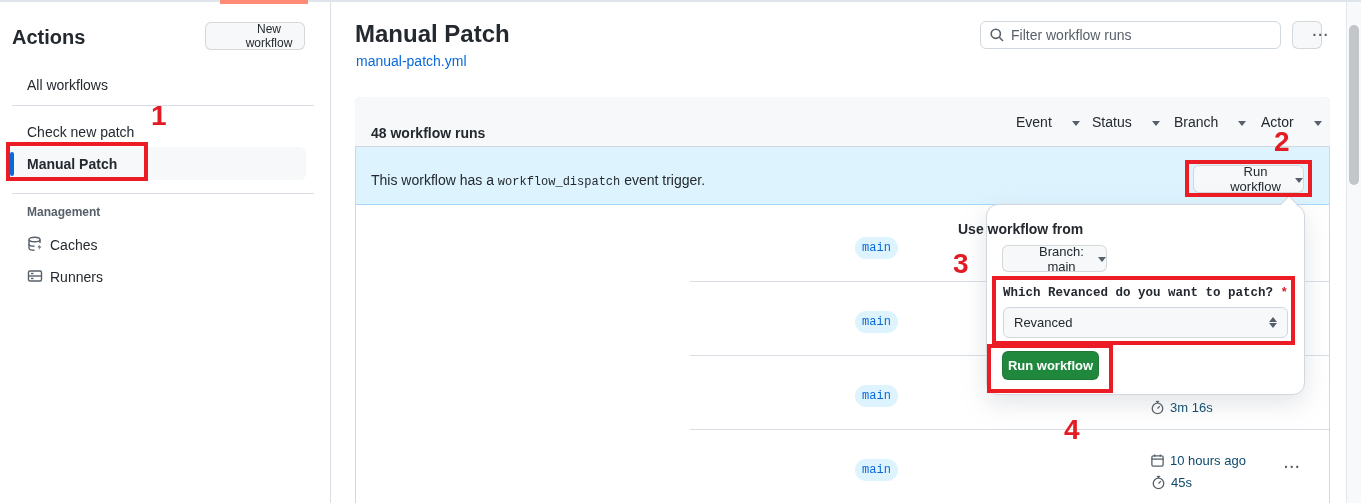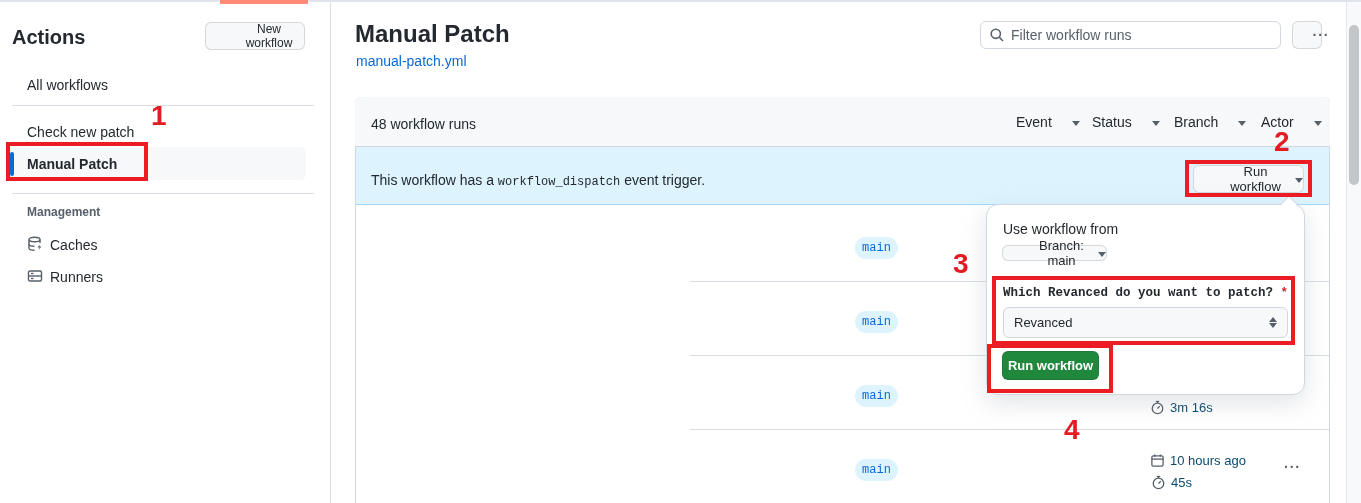--- a/index.html
+++ b/index.html
@@ -40,43 +40,43 @@
 
   
   .scroll-track { left:1346px; top:2px; width:15px; height:501px; background:#f8f9fa; border-left:1px solid #e4e7eb; }
   .scroll-thumb { left:1349px; top:25px; width:10px; height:160px; background:#c3c6c9; border-radius:5px; }
 
   
   .card { left:355px; top:97px; width:975px; height:406px; border:1px solid #d0d7de;
     border-bottom:none; border-radius:6px 6px 0 0; background:#fff; }
   .card-header { left:355px; top:97px; width:975px; height:50px; background:#f6f8fa;
     border-bottom:1px solid #d0d7de; border-radius:6px 6px 0 0; }
-  .runs-count { left:371px; top:116px; font-size:14px; font-weight:400; }
+  .runs-count { left:371px; top:125px; font-size:14px; font-weight:700; }
   .filter { font-size:14px; color:#24292f; cursor:pointer; display:flex; align-items:center; gap:20px; }
   .caret { display:inline-block; width:0; height:0; border-left:4px solid transparent;
     border-right:4px solid transparent; border-top:5px solid #57606a; margin-top:2px; }
   .banner { left:356px; top:147px; width:973px; height:58px; background:#ddf4ff;
     border-bottom:1px solid rgba(84,174,255,0.4); }
   .banner-text { left:371px; top:172px; font-size:14px; }
   .banner-text code { font-family:"Liberation Mono","DejaVu Sans Mono",monospace; font-size:12px; }
   .run-wf-btn { left:1193px; top:165px; width:111px; height:28px; font-size:13px; gap:6px; }
 
   .row-divider { height:1px; background:#d8dee4; width:639px; left:690px; }
   .branch-badge { left:855px; width:43px; height:22px; background:#ddf4ff; border-radius:11px;
     color:#0969da; font-size:12px; display:flex; align-items:center; justify-content:center; cursor:pointer; }
   .meta { color:#0c4a6e; font-size:13px; display:flex; gap:5px; }
   .row-kebab { color:#57606a; font-size:14px; font-weight:700; letter-spacing:1px; cursor:pointer; }
 
   
   .popup { left:986px; top:204px; width:319px; height:191px; background:#fff;
     border:1px solid #d0d7de; border-radius:12px; box-shadow:0 8px 24px rgba(140,149,159,0.25); z-index:20; }
   .popup-caret { left:1283px; top:198px; width:12px; height:12px; background:#fff;
     border-left:1px solid #d0d7de; border-top:1px solid #d0d7de; transform:rotate(45deg); z-index:21; }
-  .popup-heading { left:1003px; top:221px; font-size:14px; font-weight:400; z-index:22; }
-  .branch-btn { left:1002px; top:245px; width:105px; height:16px; font-size:13px; gap:6px; z-index:22; }
+  .popup-heading { left:958px; top:221px; font-size:14px; font-weight:700; z-index:22; }
+  .branch-btn { left:1002px; top:245px; width:105px; height:27px; font-size:13px; gap:6px; z-index:22; }
   .input-label { left:1003px; top:286px; font-size:12.5px; font-weight:700; z-index:22;
     font-family:"Liberation Mono","DejaVu Sans Mono",monospace; }
   .req { color:#cf222e; }
   .select { left:1003px; top:307px; width:285px; height:31px; background:#f6f8fa;
     border:1px solid #d0d7de; border-radius:6px; display:flex; align-items:center;
     padding:0 10px; font-size:13px; cursor:pointer; z-index:22; }
   .select .grow { flex:1; }
   .updown { display:flex; flex-direction:column; gap:1px; }
   .tri-up { width:0; height:0; border-left:4px solid transparent; border-right:4px solid transparent;
     border-bottom:5px solid #57606a; }

